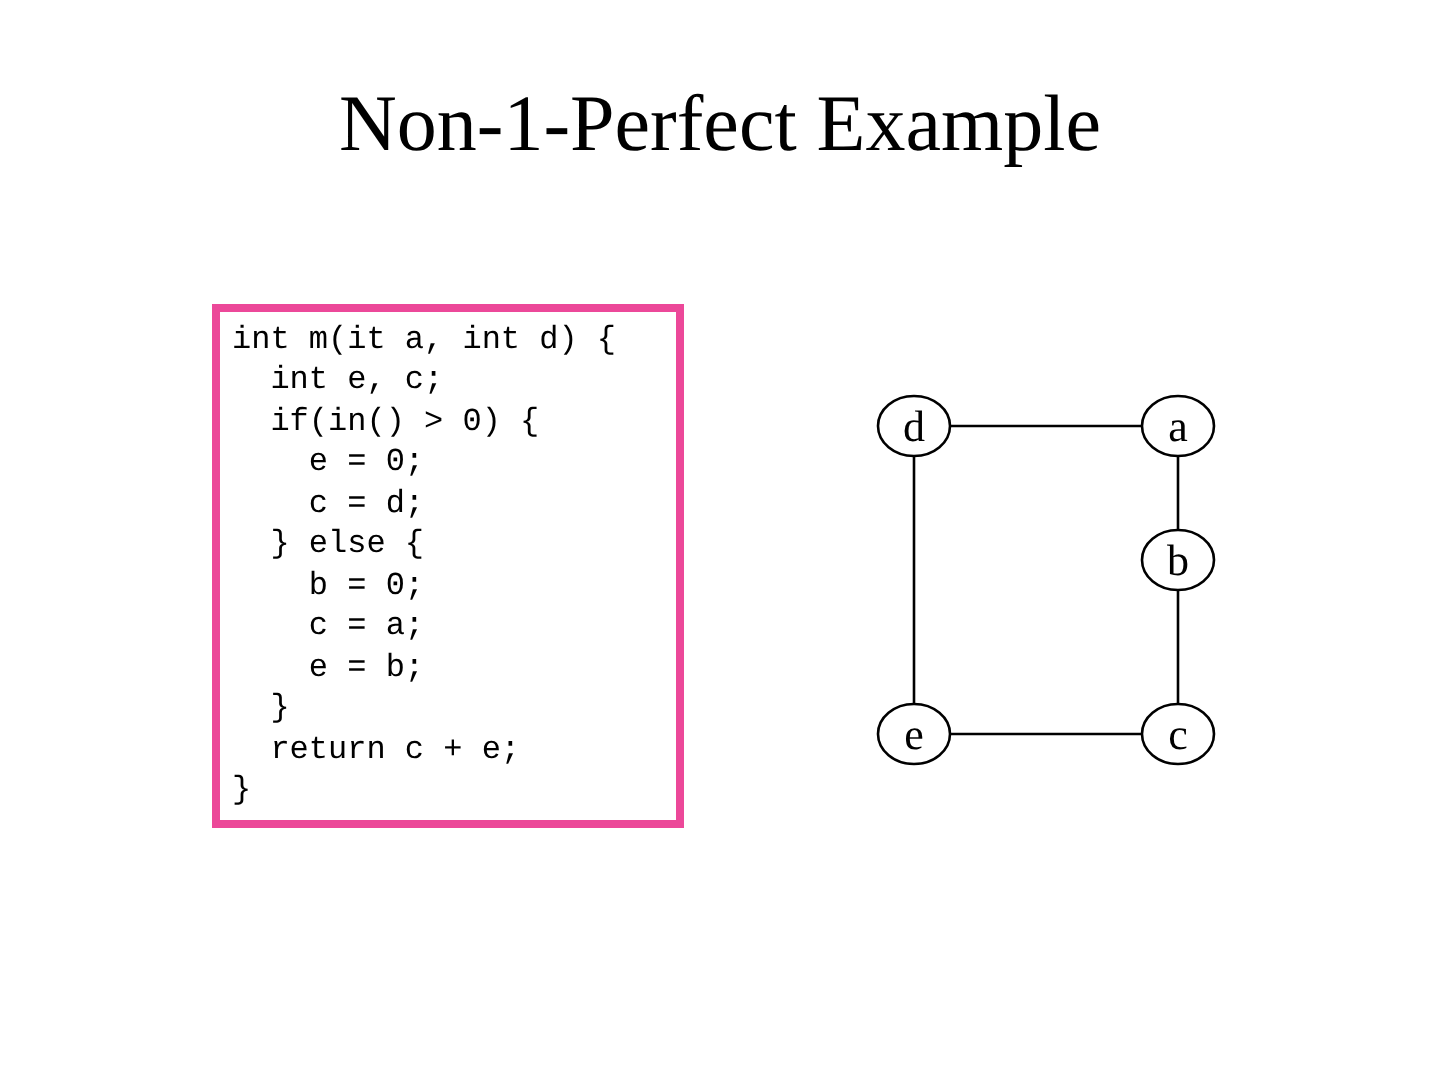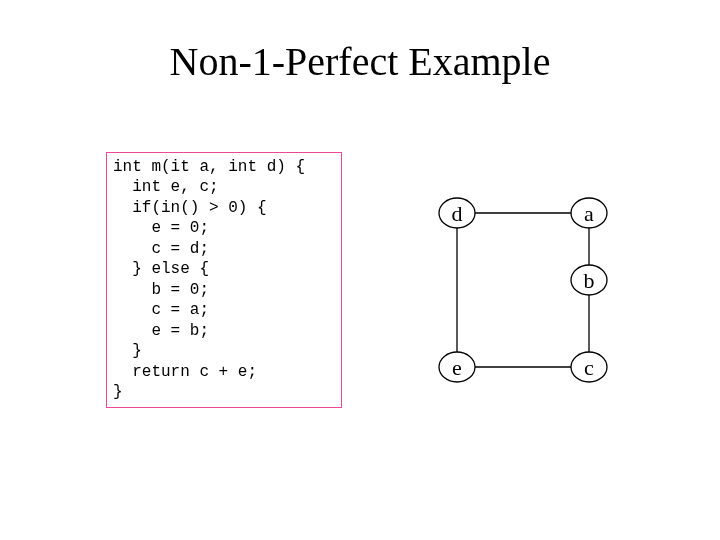--- a/index.html
+++ b/index.html
@@ -18,21 +18,21 @@
     width: 720px;
     text-align: center;
     font-size: 40px;
     color: #000;
   }
   .code-box {
     position: absolute;
     left: 106px;
     top: 152px;
     width: 236px;
-    border: 1px solid #ec4899;
+    border: 4px solid #ec4899;
     padding: 4px 6px 4px 6px;
     box-sizing: border-box;
   }
   .code-box pre {
     margin: 0;
     font-family: "Courier New", Courier, monospace;
     font-size: 16px;
     line-height: 1.28;
     white-space: pre;
     color: #000;

